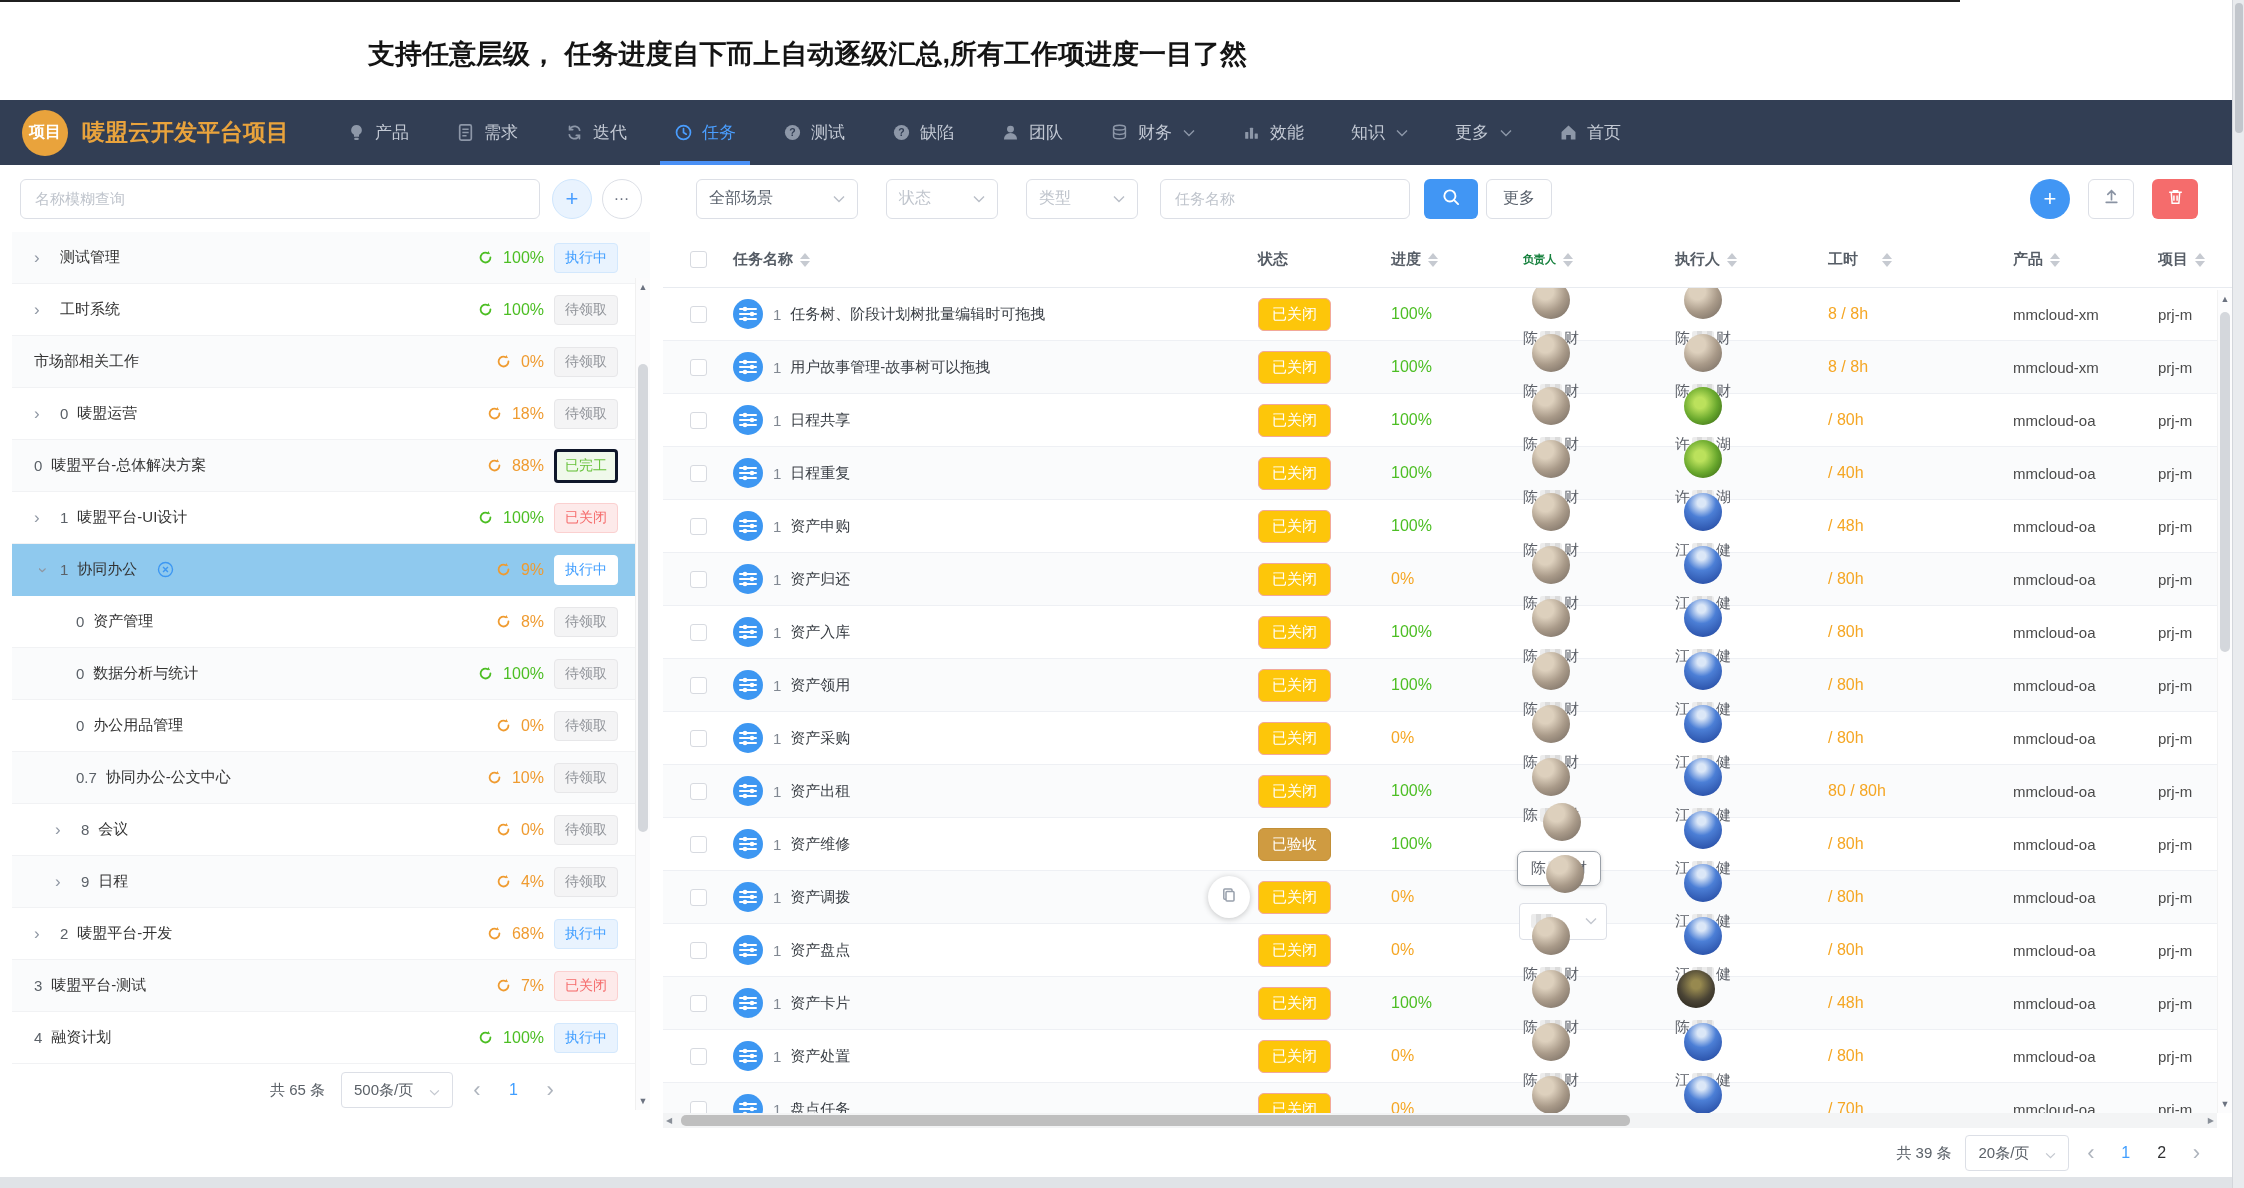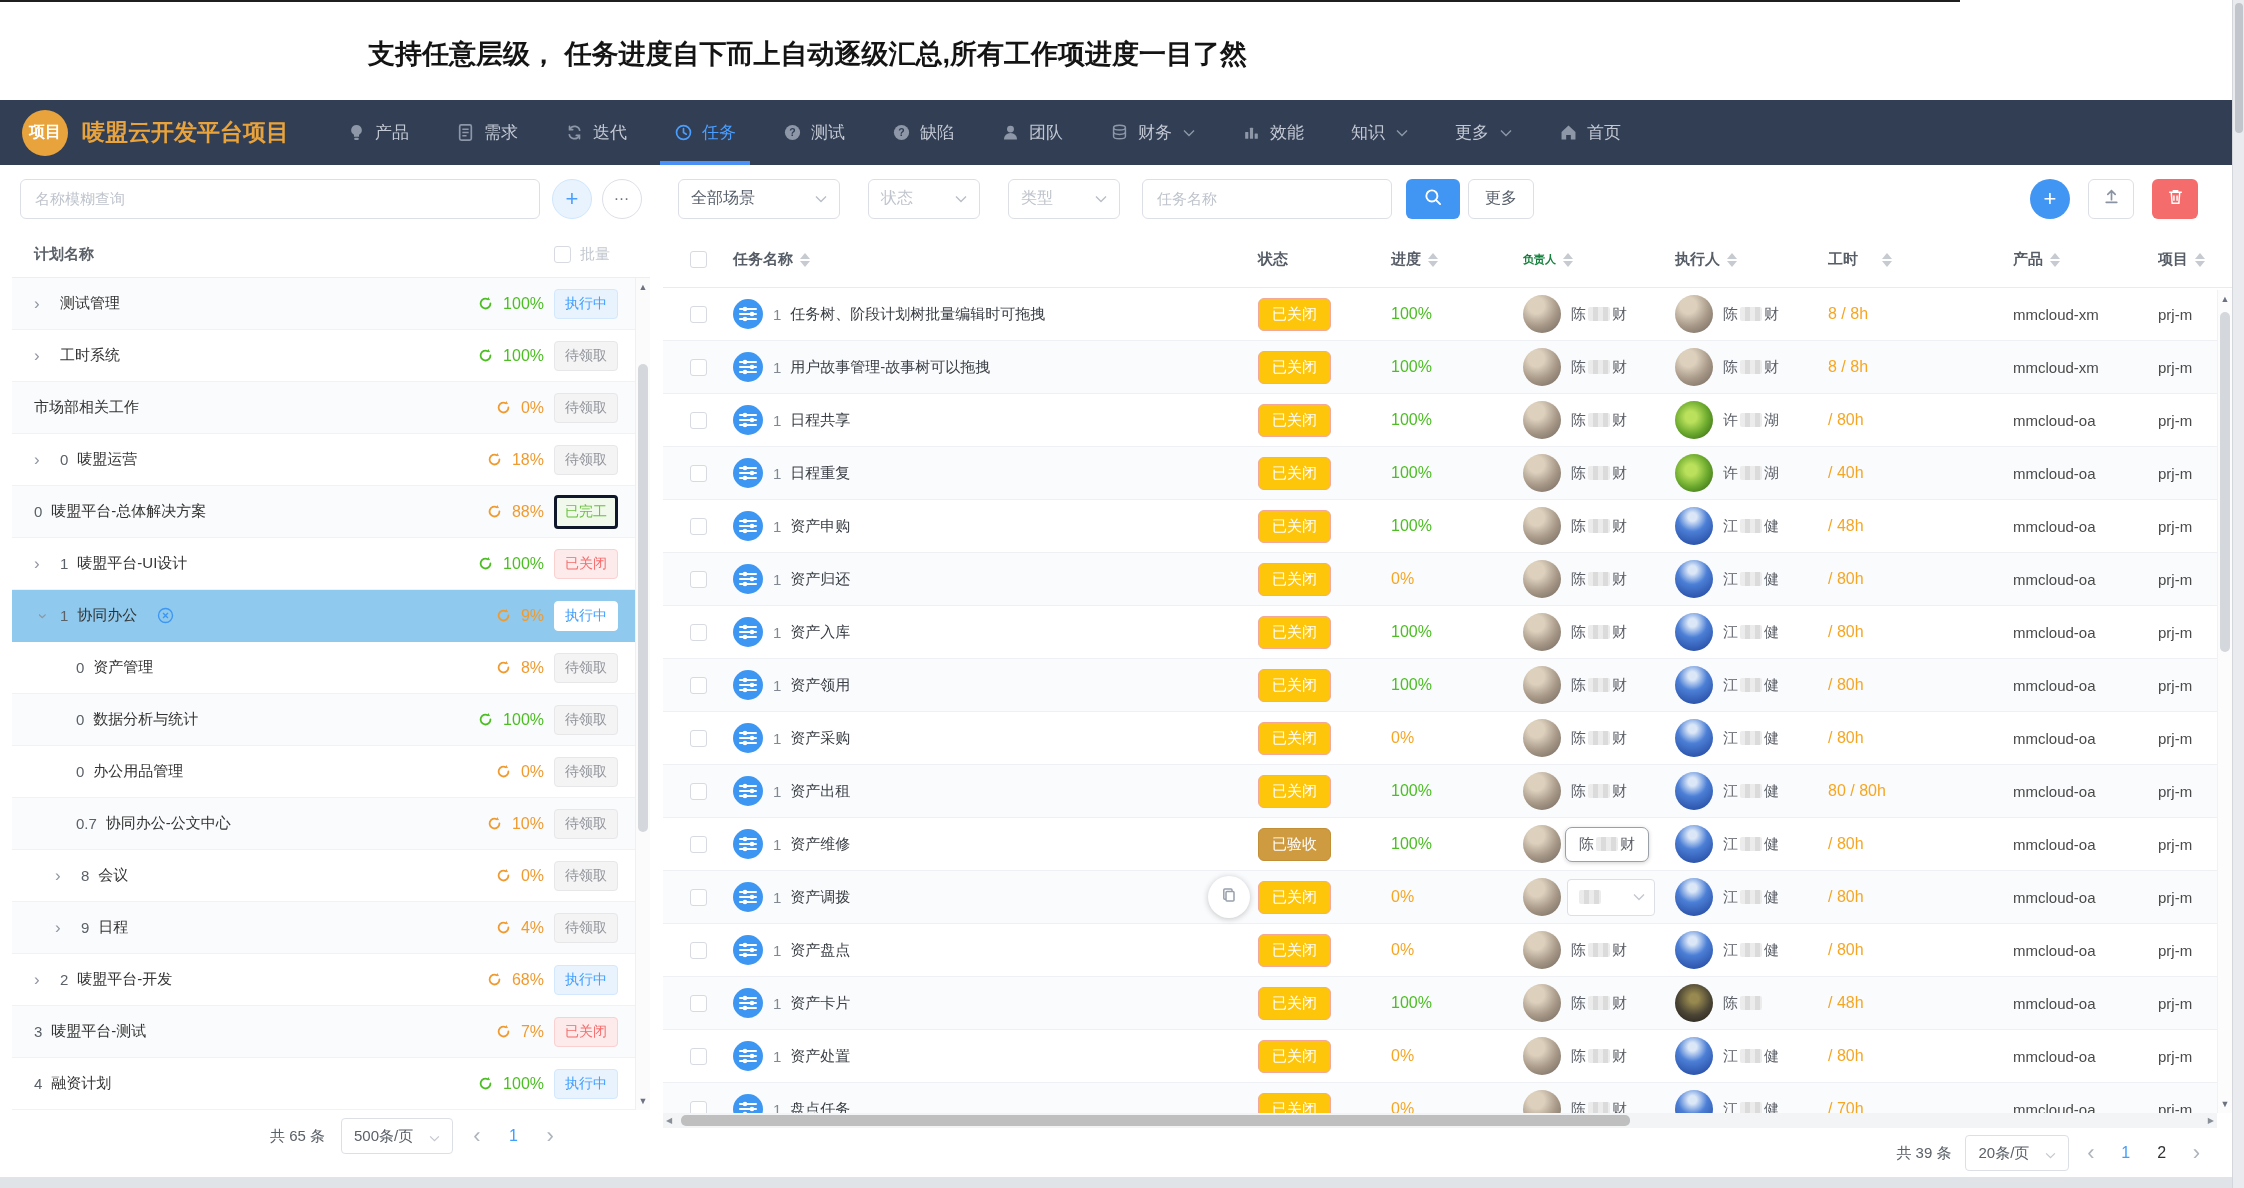--- a/index.html
+++ b/index.html
@@ -36,21 +36,21 @@
   .toolbar { position:absolute; left:0; top:165px; width:2232px; height:67px; background:#fff; display:flex; align-items:center; padding:14px 20px; }
   .inp { height:40px; border:1px solid #dcdfe6; border-radius:6px; background:#fff; color:#303133; font-size:15px; padding:0 14px; outline:none; }
   .inp::placeholder { color:#bfc4cc; }
   .inp-search { width:520px; }
   .inp-task { width:250px; margin-left:22px; }
   .btn-round { width:40px; height:40px; border-radius:50%; display:flex; align-items:center; justify-content:center; font-size:22px; cursor:pointer; flex:none; }
   .plus-light { background:#e9f3fe; color:#4a9eff; border:1px solid #cfe6fd; margin-left:12px; }
   .dots-btn { background:#fff; border:1px solid #dcdfe6; color:#6b7280; margin-left:10px; font-size:16px; letter-spacing:1px; padding-bottom:8px; }
   .sel { height:40px; border:1px solid #dcdfe6; border-radius:6px; background:#fff; display:flex; align-items:center; justify-content:space-between; padding:0 12px; font-size:16px; cursor:pointer; }
   .sel .sel-car { color:#b9bec7; display:inline-flex; }
-  .sel-scene { width:162px; margin-left:36px; color:#58606b; }
+  .sel-scene { width:162px; margin-left:54px; color:#58606b; }
   .sel-status { width:112px; margin-left:28px; color:#bfc4cc; }
   .sel-type { width:112px; margin-left:28px; color:#bfc4cc; }
   .btn-search { width:54px; height:40px; background:#4196f4; border-radius:6px; display:flex; align-items:center; justify-content:center; margin-left:14px; cursor:pointer; flex:none; }
   .btn-search svg { width:20px; height:20px; }
   .btn-more { height:40px; padding:0 16px; border:1px solid #dcdfe6; border-radius:6px; color:#58606b; font-size:16px; display:flex; align-items:center; margin-left:8px; cursor:pointer; }
   .tb-right { margin-left:auto; display:flex; align-items:center; gap:18px; padding-right:14px; }
   .plus-solid { background:#4196f4; color:#fff; border:none; }
   .btn-upload { width:46px; height:40px; border:1px solid #dcdfe6; border-radius:6px; background:#fff; display:flex; align-items:center; justify-content:center; cursor:pointer; }
   .btn-del { width:46px; height:40px; border-radius:6px; background:#f56c6c; display:flex; align-items:center; justify-content:center; cursor:pointer; }
   .btn-upload svg, .btn-del svg { width:19px; height:19px; }
@@ -110,21 +110,21 @@
   .sorter .up { border-bottom:6px solid #c6cad1; }
   .sorter .dn { border-top:6px solid #c6cad1; }
   .task-ic { width:30px; height:30px; display:inline-flex; flex:none; margin-right:10px; }
   .t-num { color:#818892; margin-right:9px; font-size:15px; }
   .t-name { color:#3a3f45; font-size:15px; white-space:nowrap; overflow:hidden; }
   .bdg { display:inline-block; padding:6px 13px; border-radius:6px; color:#fff; font-size:15px; }
   .bdg.closed { background:#fdc60a; border:1px solid #f2a89a; }
   .bdg.accepted { background:#cf9b41; border:1px solid #c28f37; }
   .prog-g { color:#4cbe23; }
   .prog-o { color:#f5a623; }
-  .person { display:flex; align-items:center; gap:10px; }
+  .person { display:flex; align-items:center; gap:10px;flex-direction:column; }
   .avatar { width:38px; height:38px; border-radius:50%; flex:none; }
   .av-chen { background:radial-gradient(circle at 35% 28%, #ddd0bd 0 22%, #a99a89 55%, #6f655c 100%); }
   .av-xu { background:radial-gradient(circle at 42% 42%, #bbe15c 0 18%, #69a82d 55%, #2c580f 100%); }
   .av-jiang { background:radial-gradient(circle at 46% 26%, #dbe7f7 0 12%, #4c7fd6 42%, #1d3f97 100%); }
   .av-chen2 { background:radial-gradient(circle at 50% 38%, #97894f 0 15%, #4a4435 55%, #201d16 100%); }
   .pname { color:#5a5e66; font-size:15px; white-space:nowrap; }
   .censor { display:inline-block; width:22px; height:14px; border-radius:2px; vertical-align:-2px;
             background:repeating-linear-gradient(90deg,#ececec 0 5px,#dbdbdb 5px 10px); margin:0 2px; }
   .pname.boxed { border:1px solid #9aa0a8; border-radius:7px; padding:7px 13px; background:#fff; box-shadow:0 1px 4px rgba(0,0,0,.18); margin-left:-6px; }
   .mini-sel { width:88px; height:37px; border:1px solid #dcdfe6; border-radius:4px; background:#fff; display:flex; align-items:center; justify-content:space-between; padding:0 9px; margin-left:-4px; cursor:pointer; }
@@ -325,27 +325,20 @@
       <div class="btn-del">
         <span><svg viewBox="0 0 18 18" fill="none" stroke="#fff" stroke-width="1.4">
               <path d="M3 5h12M7 5V3.5h4V5M5 5l.8 10.5h6.4L13 5"></path>
               <path d="M7.5 8v5M10.5 8v5"></path>
             </svg></span>
       </div>
     </div>
   </div>
 
   <div class="lp">
-    <div class="lp-header">
-      <span>计划名称</span>
-      <span class="batch">
-        <span class="cb"></span>
-        <span>批量</span>
-      </span>
-    </div>
     <div class="lp-rows" id="lp-rows">
         <div class="lrow" style="padding-left: 22px;">
           <span class="tchev">›</span>
           <span class="lname">测试管理</span>
           <span class="lr-right">
           <span class="refr pct-g">
               <svg viewBox="0 0 14 14" fill="none" stroke="currentColor" stroke-width="1.7">
                 <path d="M11.6 7A4.6 4.6 0 1 1 9.2 3" stroke-linecap="round"></path>
                 <path d="M9.4.8 9.2 3.2 11.4 4z" fill="currentColor" stroke="none"></path>
               </svg>

